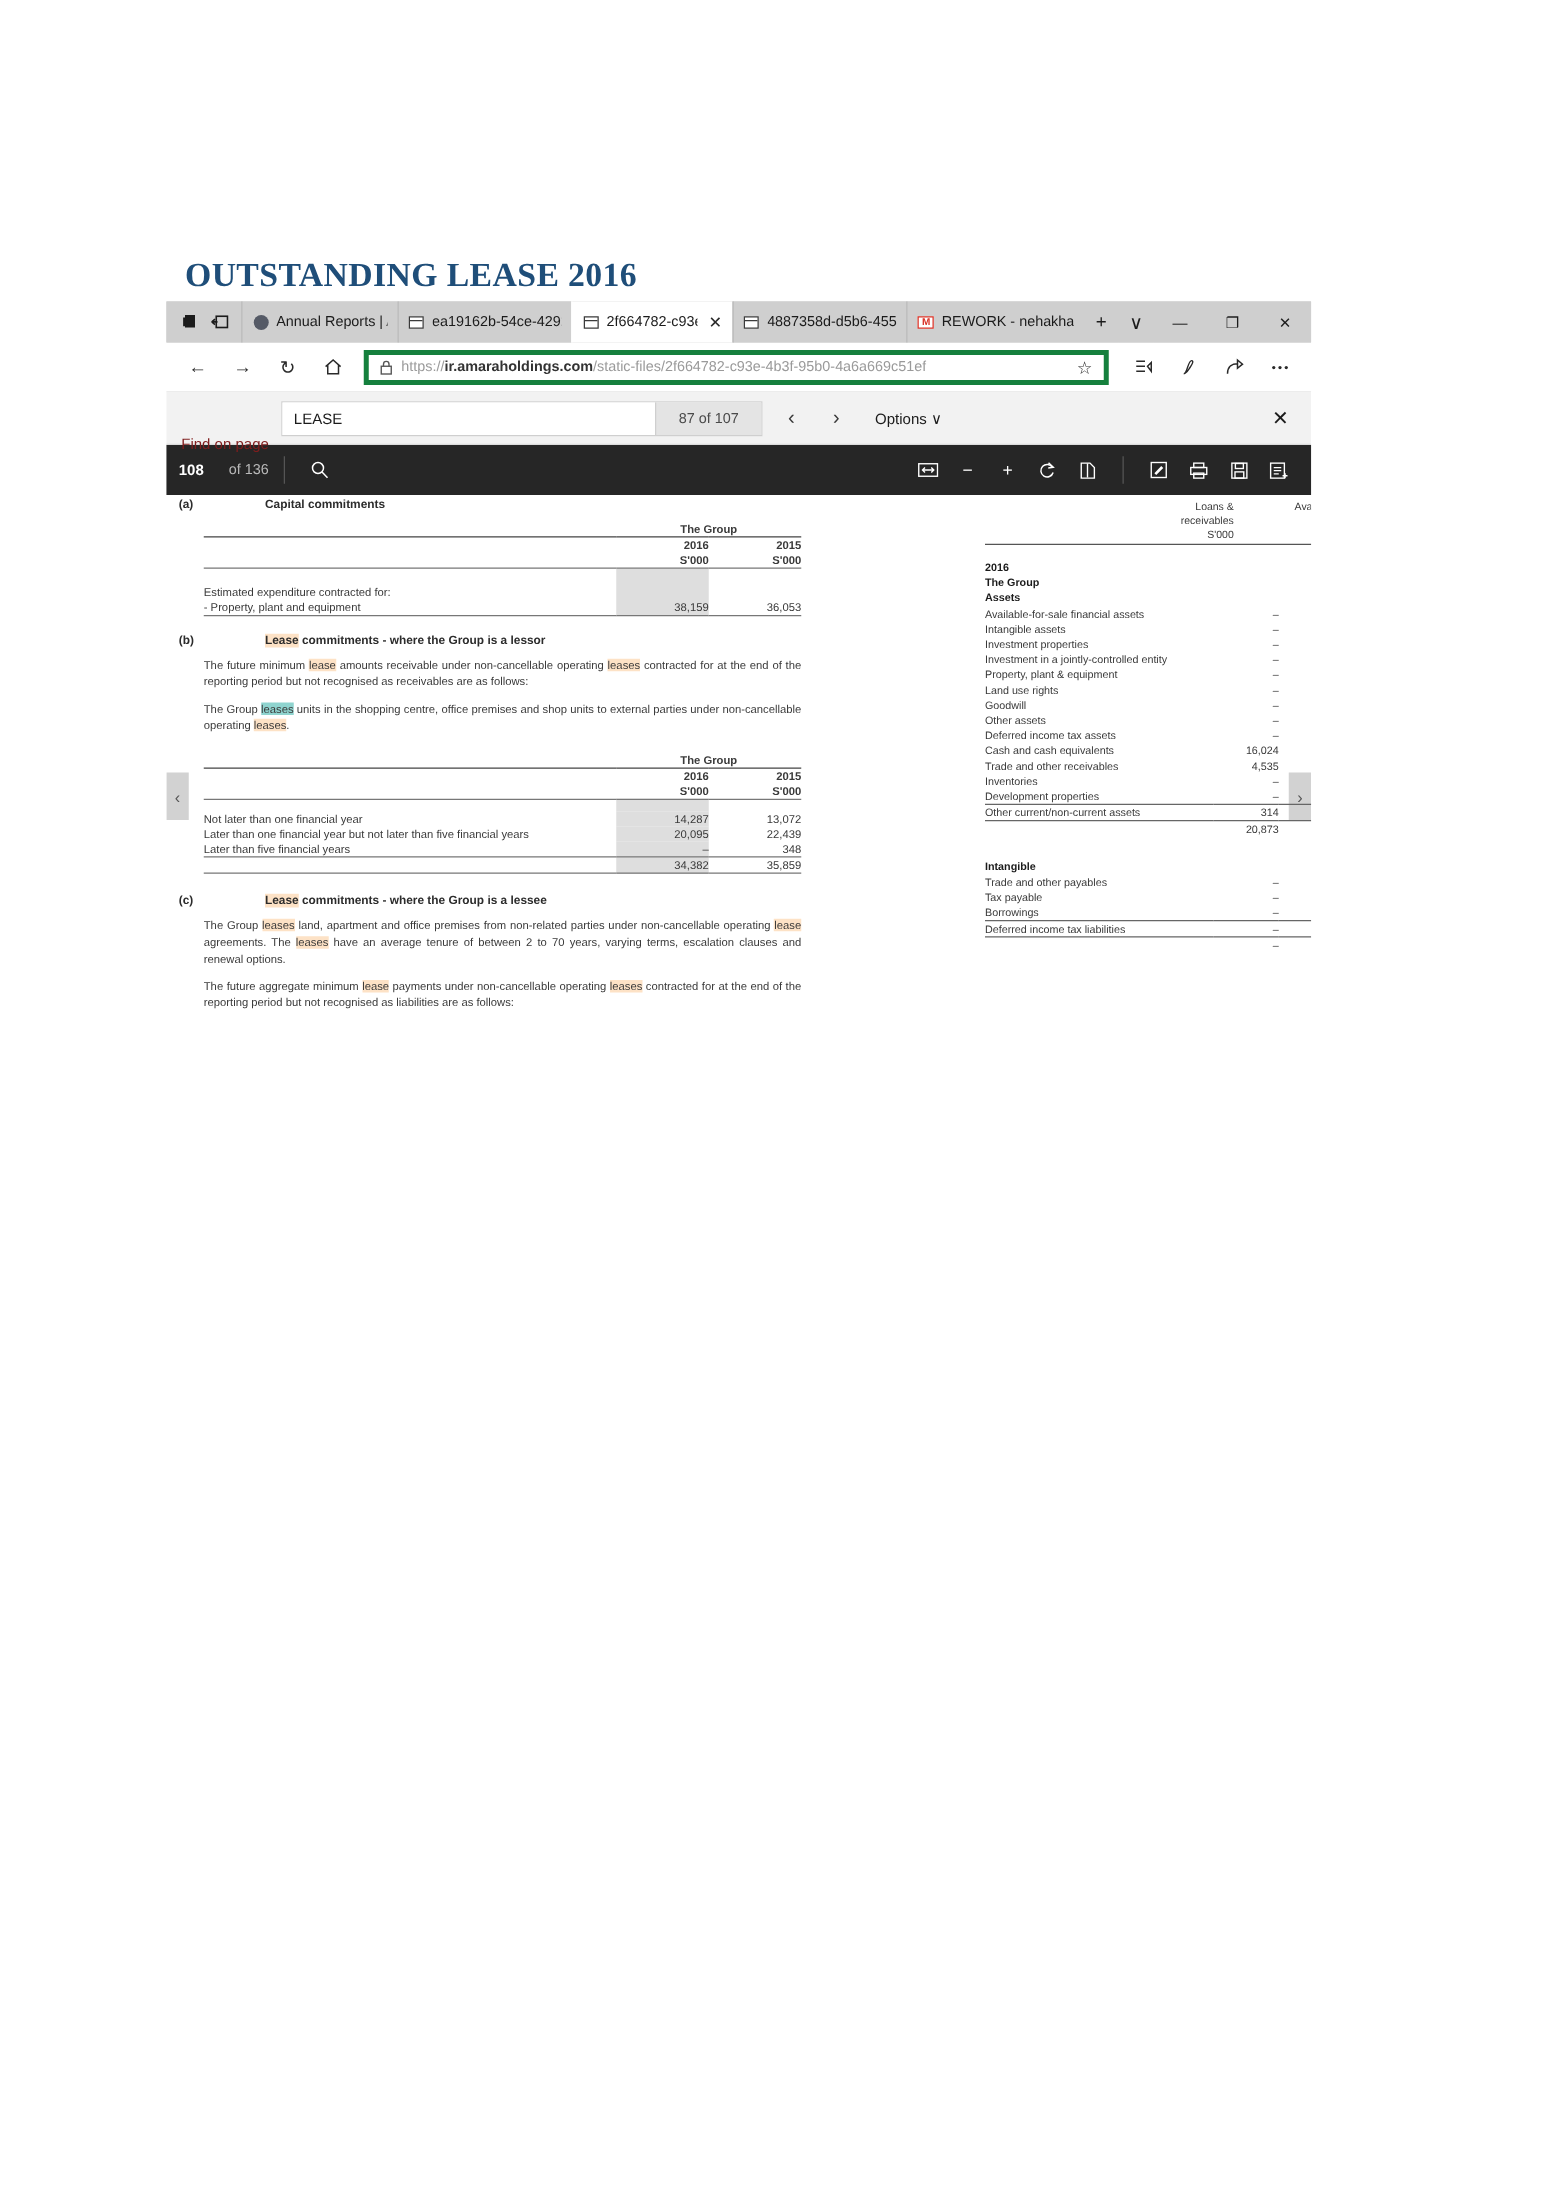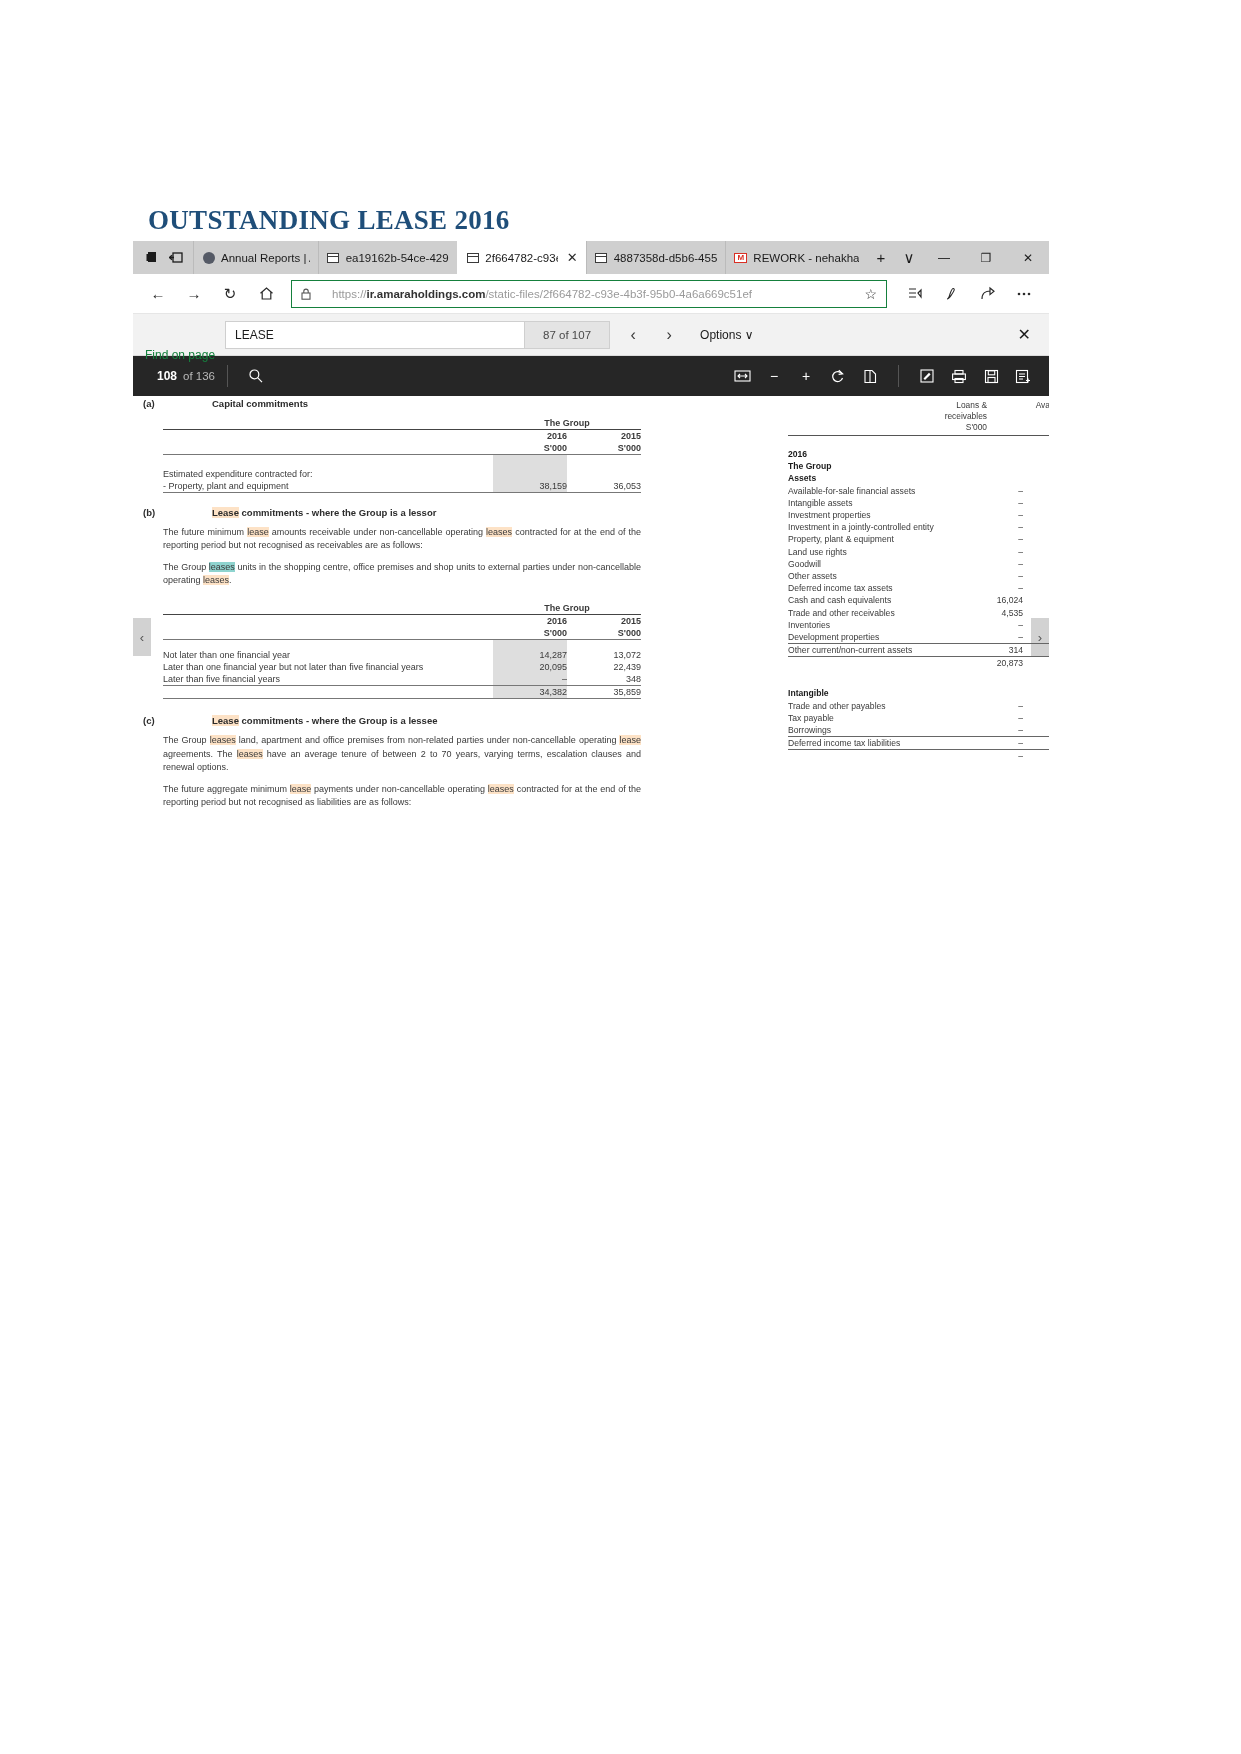--- a/index.html
+++ b/index.html
@@ -83,39 +83,39 @@
     display:flex; align-items:center; height:40px;
     background:#ffffff; padding:0 8px; gap:2px;
     border-bottom:1px solid #e6e6e6;
   }
   .nav-btn {
     width:34px; height:32px; display:flex; align-items:center; justify-content:center;
     color:#2a2a2a; font-size:15px;
   }
   .urlbox {
     flex:1; height:28px; margin:0 10px 0 6px;
-    border:1px solid #15803d; background:#fff;
-    display:flex; align-items:center; gap:21px; padding:0 9px;
+    border:4px solid #15803d; background:#fff;
+    display:flex; align-items:center; gap:7px; padding:0 9px;
     font-size:11.5px;
   }
   .url-text { color:#9a9a9a; white-space:nowrap; overflow:hidden; }
   .url-text b { color:#333333; font-weight:bold; }
   .url-star { margin-left:auto; color:#2a2a2a; font-size:14px; }
   .tool-btn {
     width:34px; height:32px; display:flex; align-items:center; justify-content:center;
     color:#2a2a2a; font-size:14px;
   }
 
   
   .findbar {
     display:flex; align-items:center; height:42px;
     background:#f2f2f2; padding:0 12px; gap:10px;
     border-bottom:1px solid #dcdcdc;
   }
-  .find-label { font-size:12px; color:#15803d;margin-top:40px; }
+  .find-label { font-size:12px; color:#7f1d1d;margin-top:40px; }
   .find-input-wrap {
     display:flex; align-items:stretch; width:385px; height:28px;
     border:1px solid #cfcfcf; background:#ffffff;
   }
   .find-input {
     flex:1; display:flex; align-items:center; padding:0 9px;
     font-size:12px; color:#1b1b1b; background:#ffffff;
   }
   .find-count {
     display:flex; align-items:center; justify-content:center;
@@ -125,21 +125,21 @@
   .find-nav { width:26px; text-align:center; font-size:16px; color:#3a3a3a; }
   .find-options { font-size:12px; color:#1b1b1b; margin-left:8px; }
   .find-close { margin-left:auto; font-size:16px; color:#1b1b1b; padding-right:6px; }
 
   
   .pdfbar {
     display:flex; align-items:center; height:40px;
     background:#262626; color:#ffffff; padding:0 10px;
   }
   .pdf-page-num {
-    min-width:34px; text-align:right; font-size:12px; font-weight:bold; color:#ffffff;
+    min-width:34px; text-align:left; font-size:12px; font-weight:bold; color:#ffffff;
   }
   .pdf-page-total { font-size:11.5px; color:#b9b9b9; margin-left:6px; }
   .pdf-sep { width:1px; height:22px; background:#555555; margin:0 12px; }
   .pdf-icon {
     width:32px; height:30px; display:flex; align-items:center; justify-content:center;
     color:#ffffff; font-size:14px;
   }
   .pdf-right { margin-left:auto; display:flex; align-items:center; }
 
   

